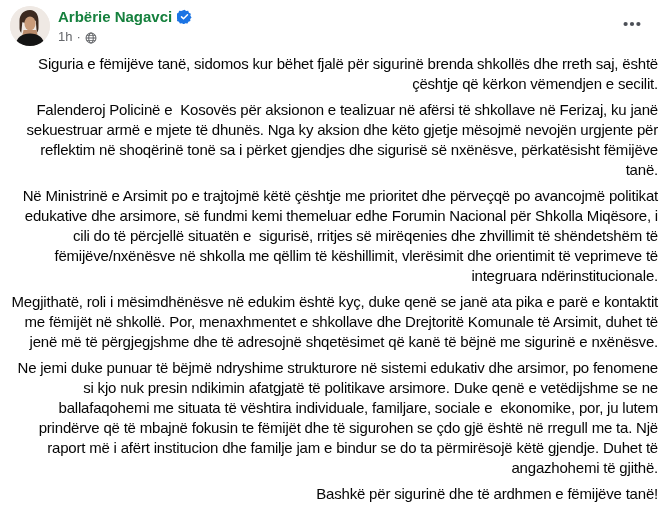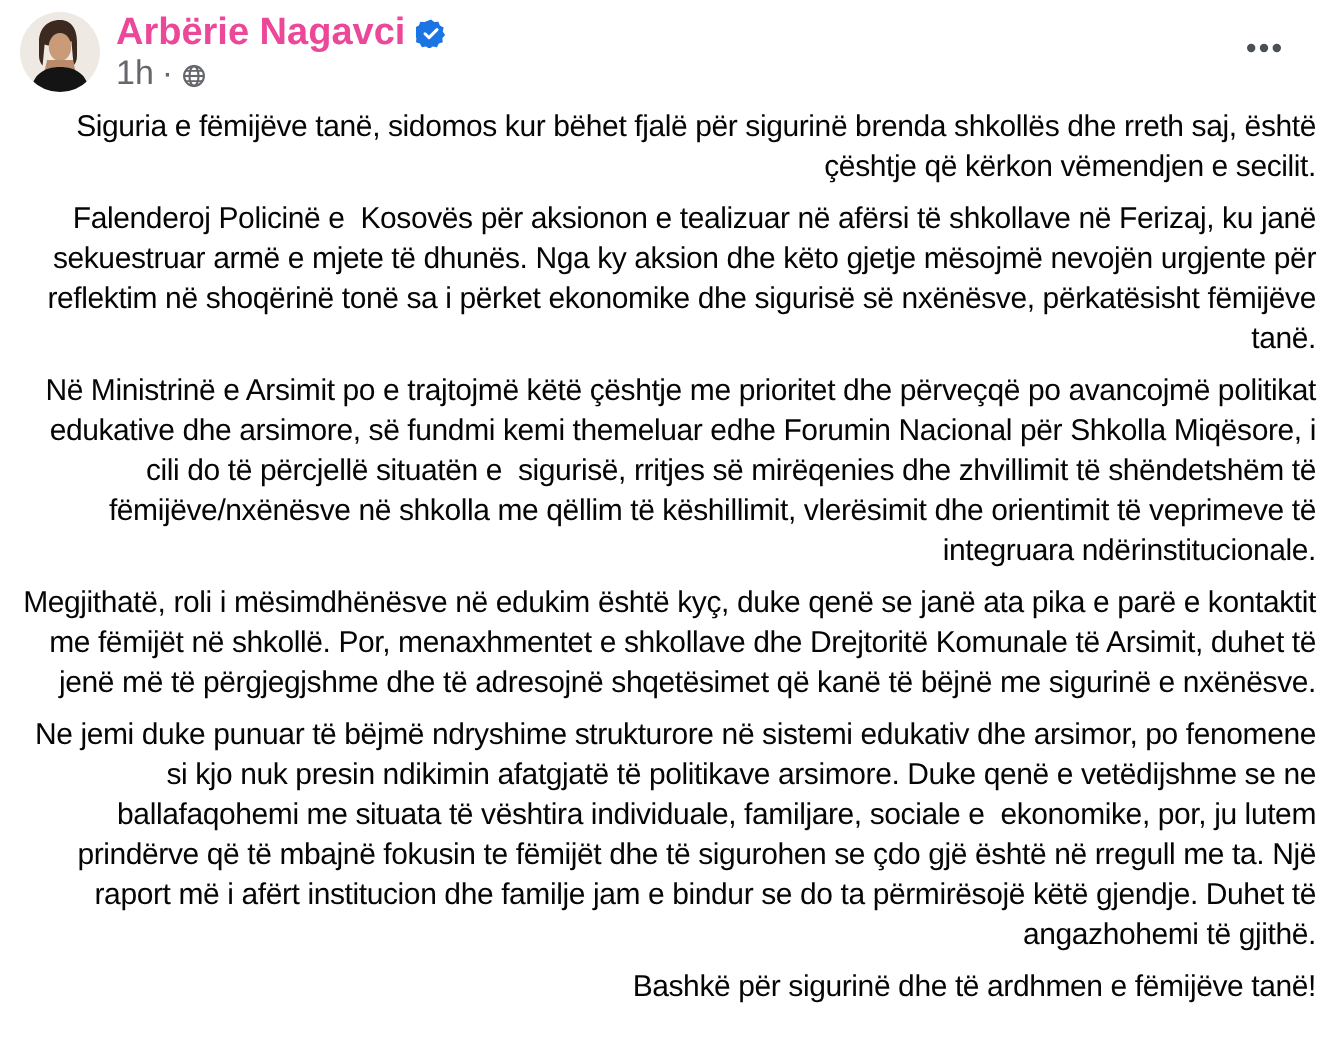--- a/index.html
+++ b/index.html
@@ -25,28 +25,28 @@
     border-radius: 50%;
     overflow: hidden;
     flex: 0 0 40px;
     cursor: pointer;
     background: #efe9e4;
   }
   .avatar svg { display: block; width: 40px; height: 40px; }
   .header-info { margin-left: 8px; padding-top: 1px; }
   .name-row {
     display: flex; align-items: center; gap: 5px;
-    font-size: 19px; font-weight: 700; color: #ec4899;
+    font-size: 15px; font-weight: 700; color: #15803d;
     line-height: 19px;
   }
   .author-name { cursor: pointer; }
   .verified-badge { display: inline-flex; align-items: center; }
   .meta-row {
     display: flex; align-items: center; gap: 4px;
-    font-size: 17px; color: #65676b; line-height: 16px;
+    font-size: 13px; color: #65676b; line-height: 16px;
     margin-top: 3px;
   }
   .timestamp { cursor: pointer; }
   .meta-sep { color: #65676b; }
   .globe { display: inline-flex; align-items: center; margin-top: 1px; }
   .more-button {
     position: absolute; right: 20px; top: 8px;
     width: 32px; height: 32px;
     display: flex; align-items: center; justify-content: center;
     border-radius: 50%;
@@ -116,20 +116,20 @@
         <circle cx="3.6" cy="10" r="2.1" fill="#4b4f56"></circle>
         <circle cx="10" cy="10" r="2.1" fill="#4b4f56"></circle>
         <circle cx="16.4" cy="10" r="2.1" fill="#4b4f56"></circle>
       </svg>
     </div>
 
   </div>
 
   <div class="post-body">
     <p>Siguria e fëmijëve tanë, sidomos kur bëhet fjalë për sigurinë brenda shkollës dhe rreth saj, është çështje që kërkon vëmendjen e secilit.</p>
-    <p>Falenderoj Policinë e  Kosovës për aksionon e tealizuar në afërsi të shkollave në Ferizaj, ku janë sekuestruar armë e mjete të dhunës. Nga ky aksion dhe këto gjetje mësojmë nevojën urgjente për reflektim në shoqërinë tonë sa i përket ekonomike dhe sigurisë së nxënësve, përkatësisht fëmijëve tanë.</p>
+    <p>Falenderoj Policinë e  Kosovës për aksionon e tealizuar në afërsi të shkollave në Ferizaj, ku janë sekuestruar armë e mjete të dhunës. Nga ky aksion dhe këto gjetje mësojmë nevojën urgjente për reflektim në shoqërinë tonë sa i përket gjendjes dhe sigurisë së nxënësve, përkatësisht fëmijëve tanë.</p>
     <p>Në Ministrinë e Arsimit po e trajtojmë këtë çështje me prioritet dhe përveçqë po avancojmë politikat edukative dhe arsimore, së fundmi kemi themeluar edhe Forumin Nacional për Shkolla Miqësore, i cili do të përcjellë situatën e  sigurisë, rritjes së mirëqenies dhe zhvillimit të shëndetshëm të fëmijëve/nxënësve në shkolla me qëllim të këshillimit, vlerësimit dhe orientimit të veprimeve të integruara ndërinstitucionale.</p>
     <p>Megjithatë, roli i mësimdhënësve në edukim është kyç, duke qenë se janë ata pika e parë e kontaktit me fëmijët në shkollë. Por, menaxhmentet e shkollave dhe Drejtoritë Komunale të Arsimit, duhet të jenë më të përgjegjshme dhe të adresojnë shqetësimet që kanë të bëjnë me sigurinë e nxënësve.</p>
     <p>Ne jemi duke punuar të bëjmë ndryshime strukturore në sistemi edukativ dhe arsimor, po fenomene si kjo nuk presin ndikimin afatgjatë të politikave arsimore. Duke qenë e vetëdijshme se ne ballafaqohemi me situata të vështira individuale, familjare, sociale e  ekonomike, por, ju lutem prindërve që të mbajnë fokusin te fëmijët dhe të sigurohen se çdo gjë është në rregull me ta. Një raport më i afërt institucion dhe familje jam e bindur se do ta përmirësojë këtë gjendje. Duhet të angazhohemi të gjithë.</p>
     <p>Bashkë për sigurinë dhe të ardhmen e fëmijëve tanë!</p>
   </div>
 
 </div>
 
 </body></html>

